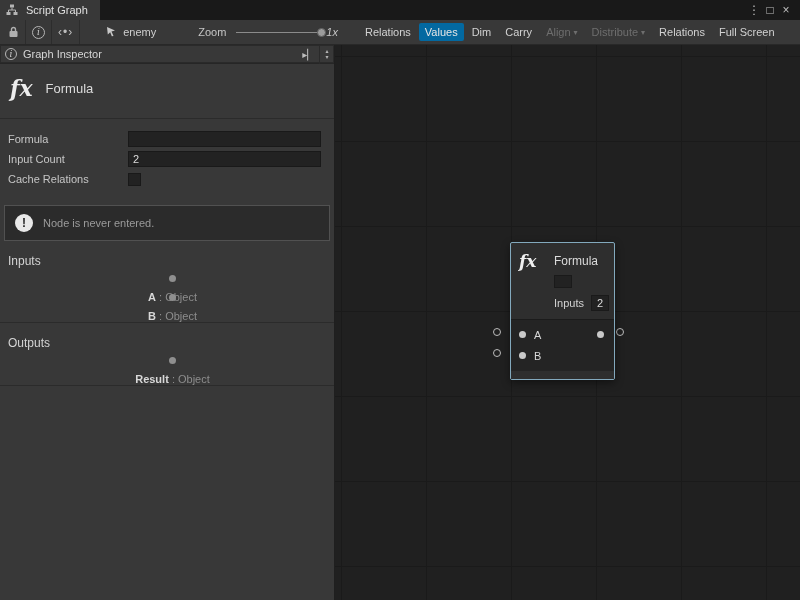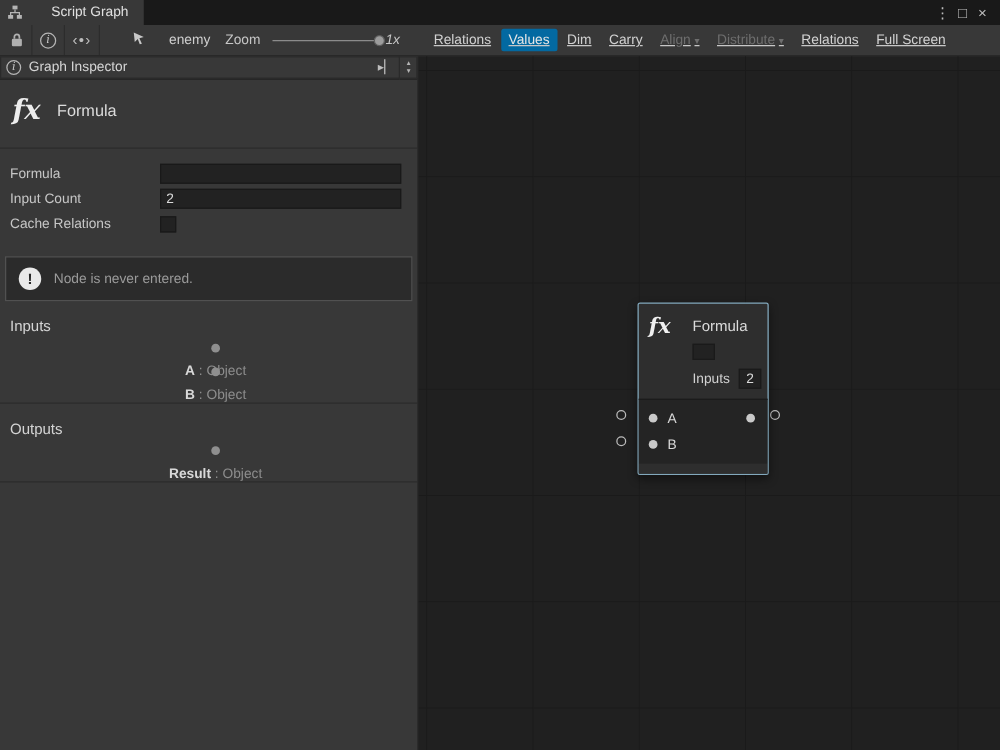--- a/index.html
+++ b/index.html
@@ -8,37 +8,37 @@
     font-family:"Liberation Sans", sans-serif;
     font-size:11px;
     color:#c8c8c8;
     background:#383838;
     overflow:hidden;
   }
   .app { position:relative; width:800px; height:600px; }
 
   
   .tabbar { position:absolute; top:0; left:0; right:0; height:20px; background:#191919; display:flex; align-items:stretch; }
-  .tab { display:flex; align-items:center; gap:23px; background:#383838; padding:0 12px 0 6px; color:#e0e0e0; }
+  .tab { display:flex; align-items:center; gap:8px; background:#383838; padding:0 12px 0 6px; color:#e0e0e0; }
   .tab-icon { display:flex; align-items:center; }
   .win-controls { margin-left:auto; display:flex; align-items:center; padding-right:6px; color:#bdbdbd; }
   .win-btn { width:16px; text-align:center; font-size:12px; line-height:20px; cursor:default; }
 
   
   .toolbar { position:absolute; top:20px; left:0; right:0; height:25px; background:#383838; border-bottom:1px solid #282828; display:flex; align-items:center; }
   .tb-sep { width:1px; height:24px; background:#2c2c2c; margin:0 6px; }
   .lock-wrap { padding-left:8px; display:flex; align-items:center; }
   .info-circle { width:13px; height:13px; border:1px solid #b5b5b5; border-radius:50%; color:#c9c9c9; font-size:9px; font-style:italic; font-family:"DejaVu Serif",serif; display:flex; align-items:center; justify-content:center; }
   .code-icon { color:#bdbdbd; font-size:12px; letter-spacing:1px; }
-  .crumb { display:flex; align-items:center; gap:18px; margin-left:20px; color:#cfcfcf; }
-  .zoom-label { margin-left:12px; color:#c6c6c6; }
+  .crumb { display:flex; align-items:center; gap:6px; margin-left:20px; color:#cfcfcf; }
+  .zoom-label { margin-left:42px; color:#c6c6c6; }
   .zoom-track { position:relative; width:86px; height:1px; background:#8b8b8b; margin:0 4px 0 10px; }
   .zoom-handle { position:absolute; right:-4px; top:-4px; width:9px; height:9px; border-radius:50%; background:#9c9c9c; border:1px solid #5e5e5e; }
   .zoom-value { color:#c6c6c6; margin-right:10px;font-style:italic; }
-  .tb-buttons { display:flex; align-items:flex-end; margin-left:10px;text-decoration:underline; }
+  .tb-buttons { display:flex; align-items:flex-end; margin-left:10px; }
   .tb-btn { padding:3px 6px; margin:0 1px; border-radius:2px; color:#d2d2d2; white-space:nowrap; cursor:default; display:flex; align-items:center; gap:3px; }
   .tb-btn.active { background:#0369a1; color:#e6e6e6; }
   .tb-btn.disabled { color:#6e6e6e; }
   .dd-arrow { font-size:8px; }
 
   
   .inspector { position:absolute; top:45px; left:0; width:335px; bottom:0; background:#383838; border-right:1px solid #1f1f1f; }
   .insp-header { height:19px; display:flex; align-items:center; border-bottom:1px solid #262626; box-shadow:inset 0 0 0 1px #2a2a2a; padding-left:5px; }
   .insp-header .info-circle { width:12px; height:12px; }
   .insp-title { margin-left:6px; color:#d6d6d6; }

